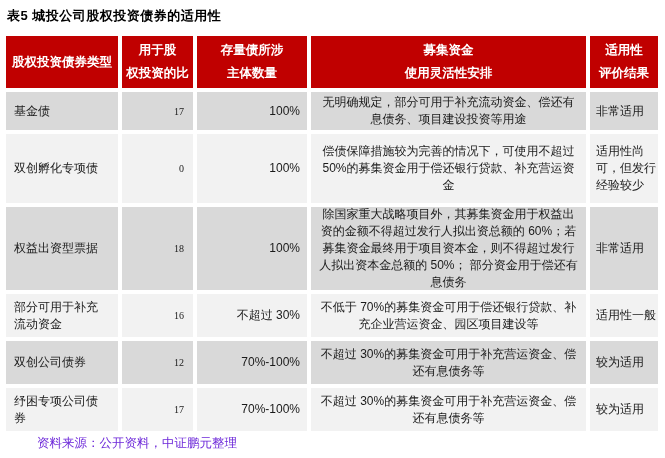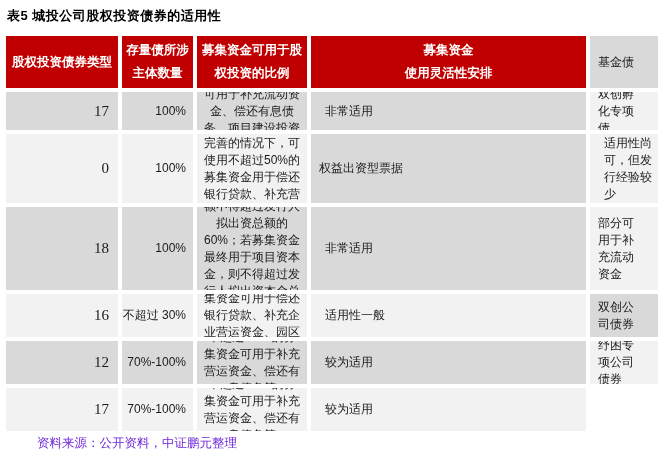--- a/index.html
+++ b/index.html
@@ -44,60 +44,62 @@
     line-height: 23px;
     justify-content: center;
     text-align: center;
     white-space: pre-line;
   }
 
   .bg-dark  { background: #D9D9D9; }
   .bg-light { background: #F2F2F2; }
 
   .col-type   { justify-content: flex-start; padding-left: 8px; padding-right: 18px; text-align: left; }
-  .col-num    { justify-content: flex-end; padding-right: 9px; font-family: "Liberation Serif", serif; font-size: 15px; }
+  .col-num    { justify-content: flex-end; padding-right: 9px; font-family: "Liberation Serif", serif; font-size: 10px; }
   .col-ratio  { justify-content: flex-end; padding-right: 7px; }
   .col-desc   { justify-content: flex-start; padding: 3px 6px; text-align: center; }
-  .col-result { justify-content: flex-start; padding-left: 14px; padding-right: 2px; text-align: left; }
+  .col-result { justify-content: flex-start; padding-left: 6px; padding-right: 2px; text-align: left; }
 
   .source-note {
     position: absolute; left: 37px; top: 435px;
     font-size: 12.5px; color: #6d28d9;
   }
 </style>
 </head>
 <body>
 
 <div class="page">
 
   <div class="table-title">表5 城投公司股权投资债券的适用性</div>
 
   <div class="grid-table">
 
     <div class="cell head">股权投资债券类型</div>
+    <div class="cell head">募集资金可用于股
+权投资的比例</div>
     <div class="cell head">存量债所涉
 主体数量</div>
-    <div class="cell head">募集资金可用于股
-权投资的比例</div>
     <div class="cell head">募集资金
 使用灵活性安排</div>
+    <div class="cell head">适用性
+评价结果</div>
 
     <div class="cell bg-dark col-type">基金债</div>
     <div class="cell bg-dark col-num">17</div>
     <div class="cell bg-dark col-ratio">100%</div>
     <div class="cell bg-dark col-desc">无明确规定，部分可用于补充流动资金、偿还有息债务、项目建设投资等用途</div>
     <div class="cell bg-dark col-result">非常适用</div>
 
     <div class="cell bg-light col-type">双创孵化专项债</div>
     <div class="cell bg-light col-num">0</div>
     <div class="cell bg-light col-ratio">100%</div>
     <div class="cell bg-light col-desc">偿债保障措施较为完善的情况下，可使用不超过50%的募集资金用于偿还银行贷款、补充营运资金</div>
+    <div class="cell bg-light col-result">适用性尚可，但发行经验较少</div>
+
     <div class="cell bg-dark col-type">权益出资型票据</div>
-
-    <div class="cell bg-light col-result">适用性尚可，但发行经验较少</div>
     <div class="cell bg-dark col-num">18</div>
     <div class="cell bg-dark col-ratio">100%</div>
     <div class="cell bg-dark col-desc">除国家重大战略项目外，其募集资金用于权益出资的金额不得超过发行人拟出资总额的 60%；若募集资金最终用于项目资本金，则不得超过发行人拟出资本金总额的 50%； 部分资金用于偿还有息债务</div>
     <div class="cell bg-dark col-result">非常适用</div>
 
     <div class="cell bg-light col-type">部分可用于补充流动资金</div>
     <div class="cell bg-light col-num">16</div>
     <div class="cell bg-light col-ratio">不超过 30%</div>
     <div class="cell bg-light col-desc">不低于 70%的募集资金可用于偿还银行贷款、补充企业营运资金、园区项目建设等</div>
     <div class="cell bg-light col-result">适用性一般</div>

